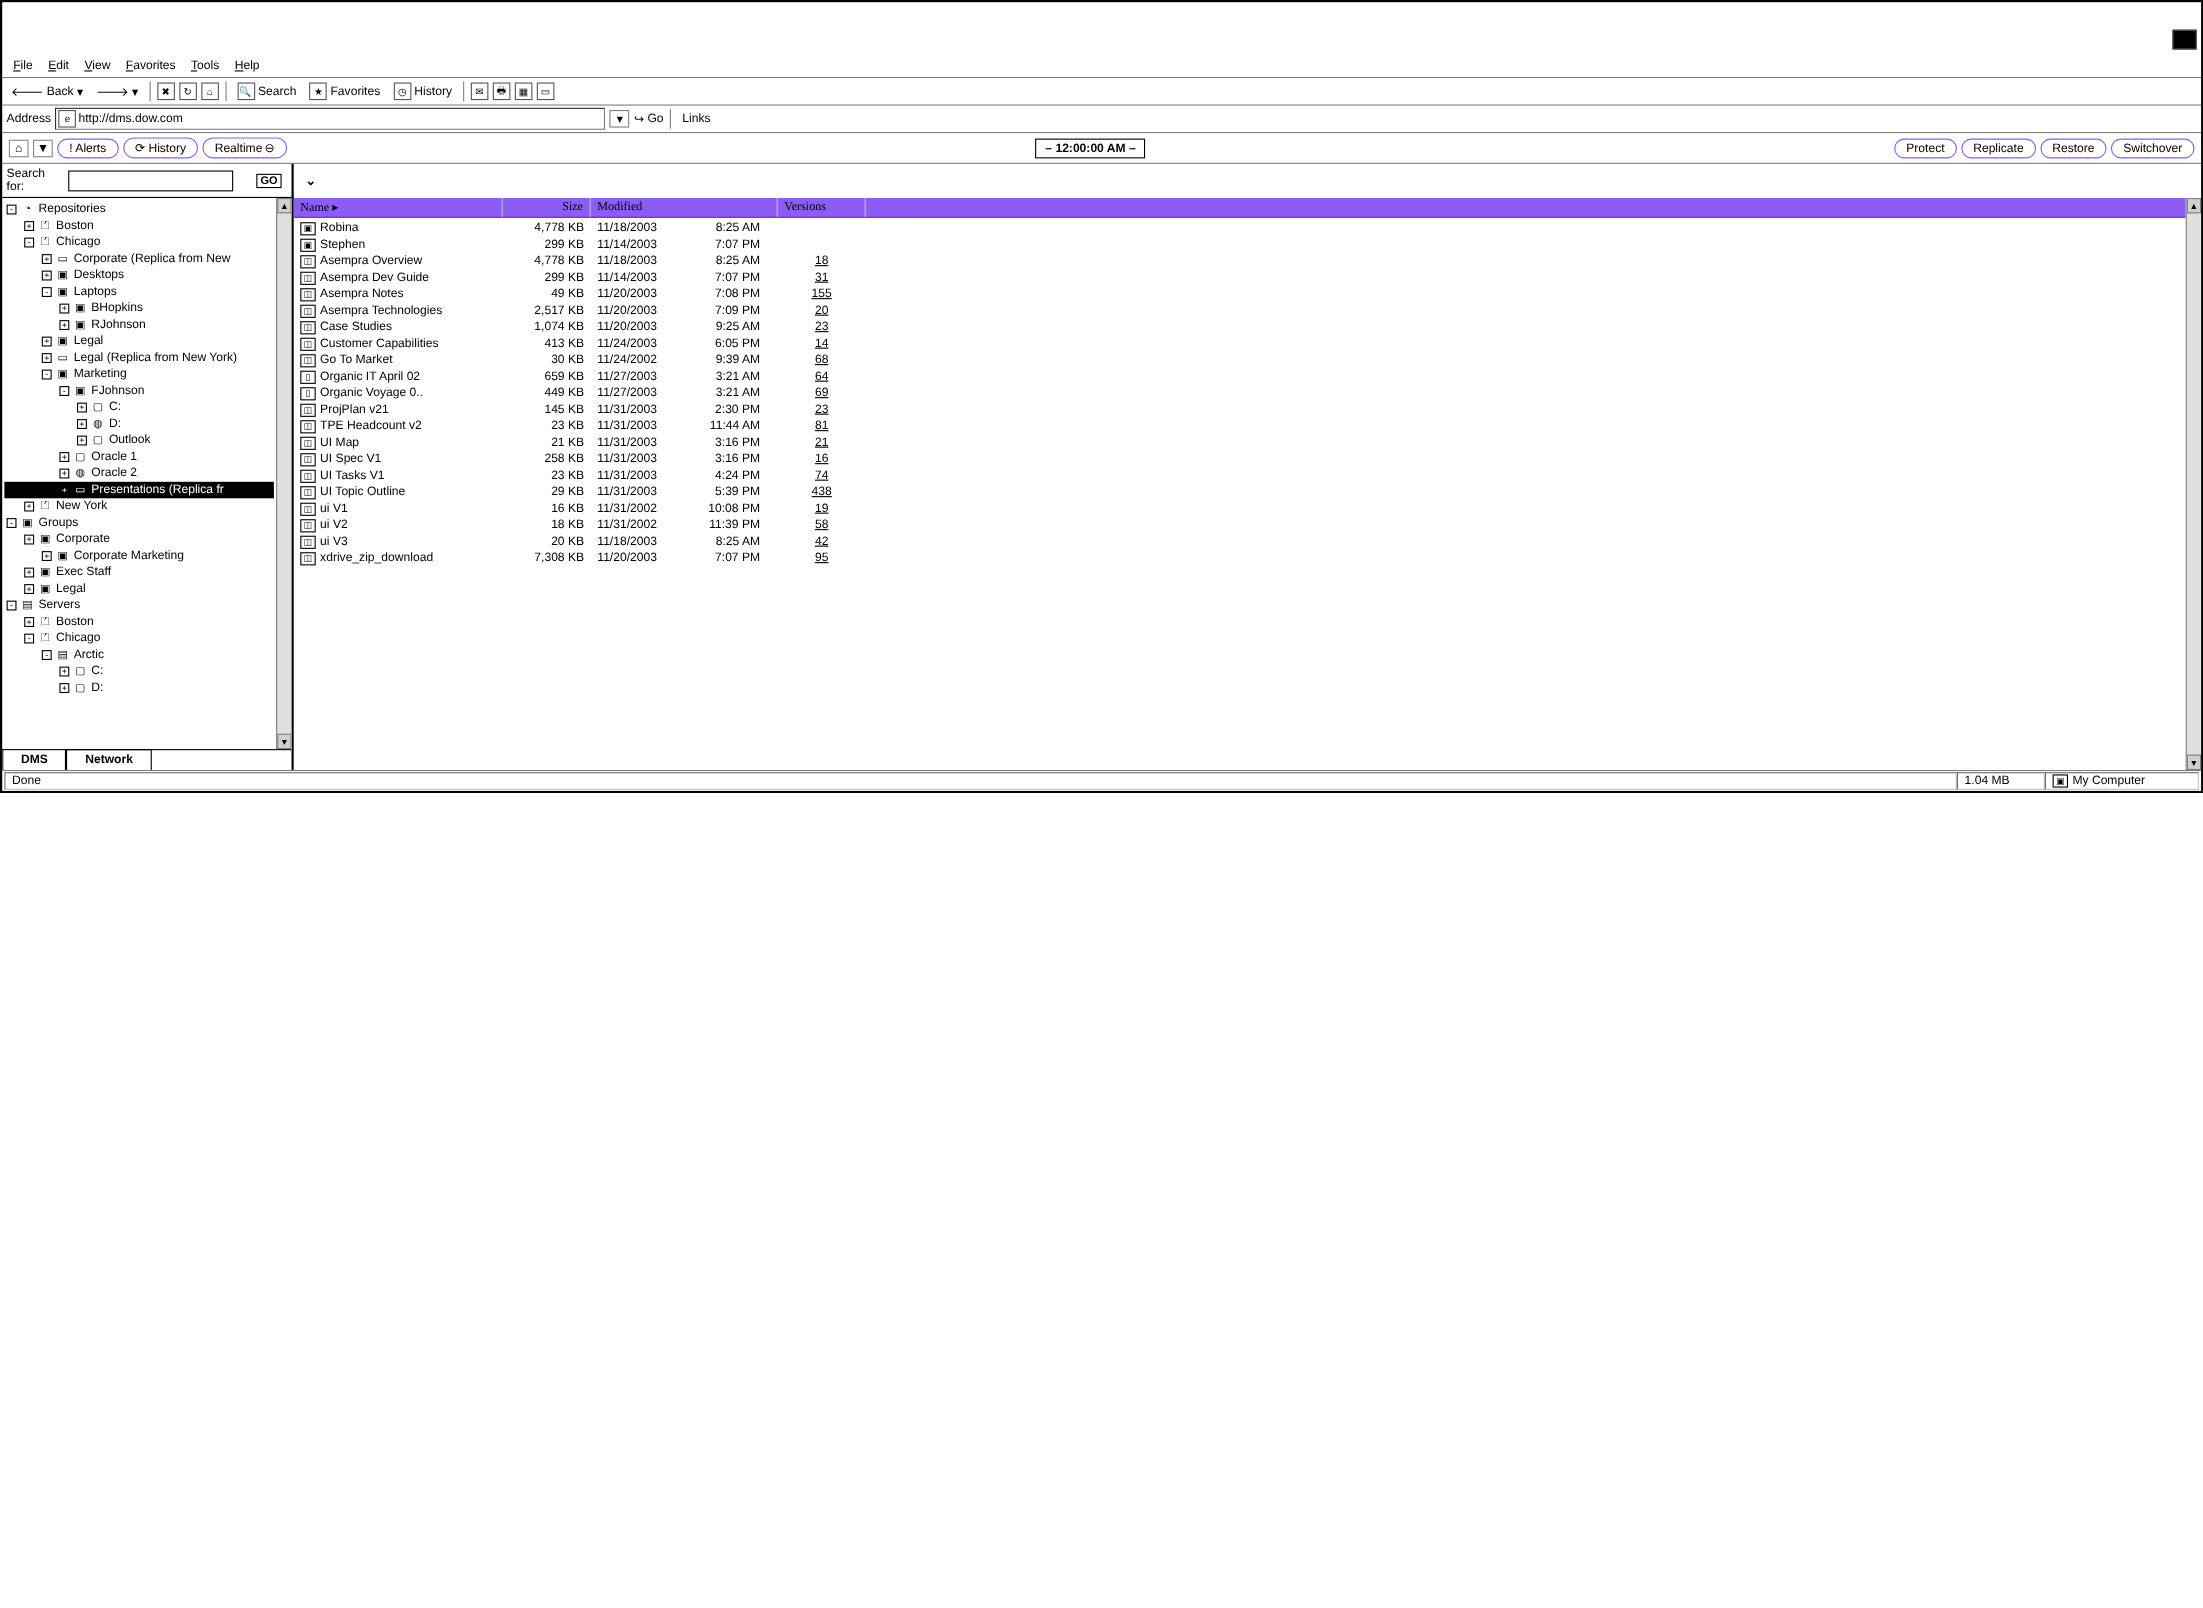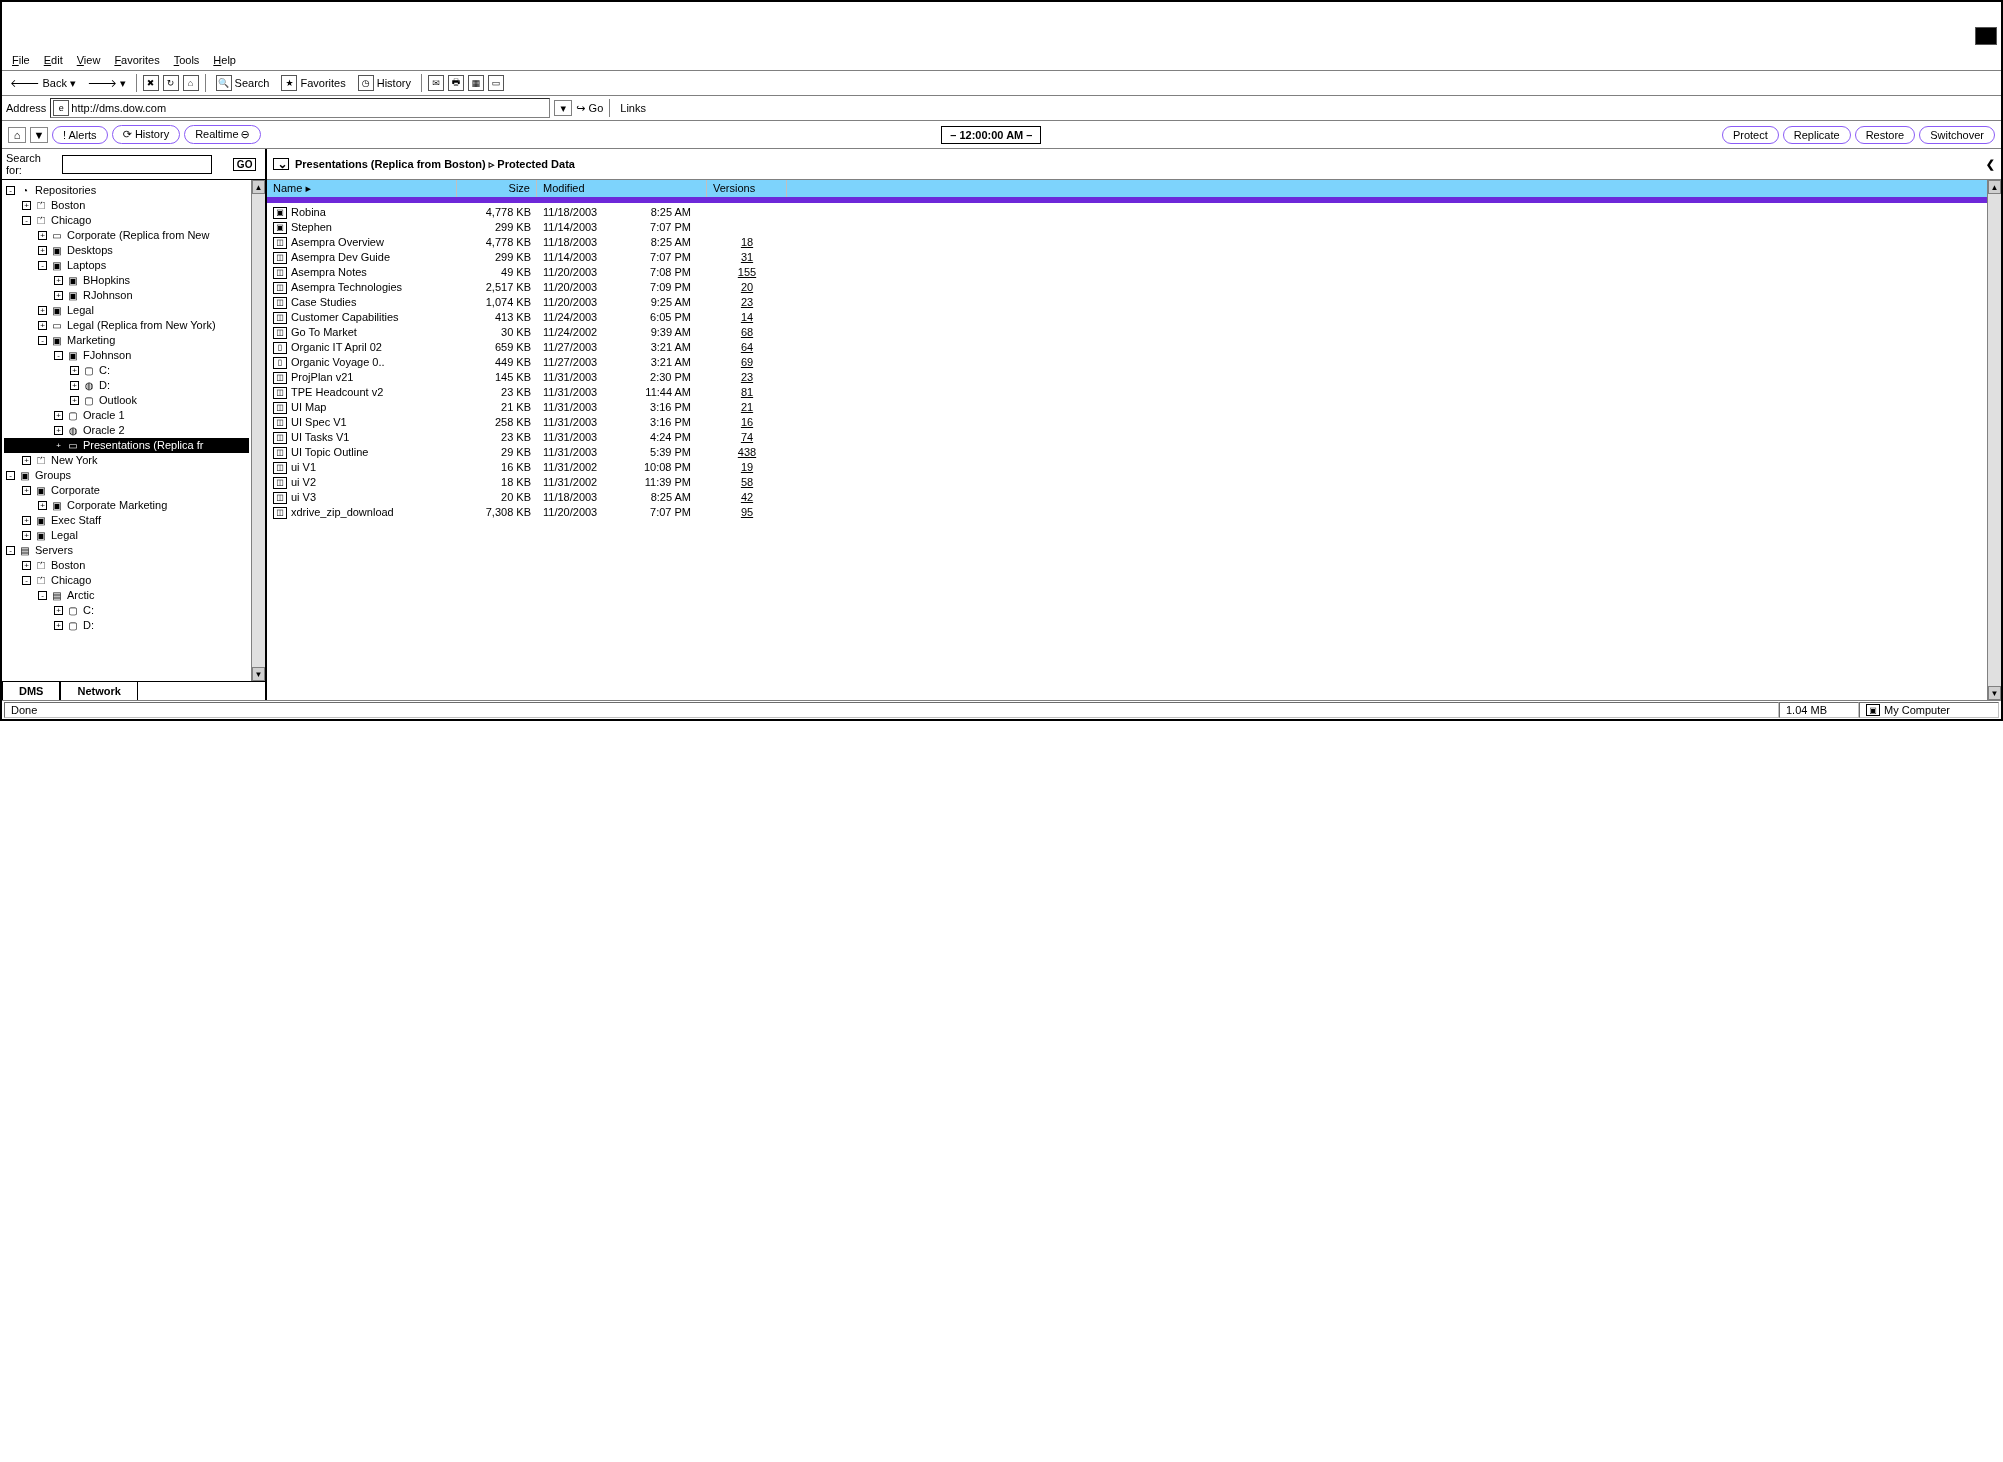--- a/index.html
+++ b/index.html
@@ -45,21 +45,21 @@
 .tree-tab { padding: 3px 16px; border: 1px solid #000; border-bottom: none; margin-top: -1px; cursor: pointer; font-weight: bold; font-size: 11px; }
 .tree-tab.active { background: #fff; }
 .tree-item { display: flex; align-items: center; gap: 3px; padding: 0 2px; white-space: nowrap; cursor: pointer; line-height: 15px; }
 .tree-item.selected { background: #000; color: #fff; }
 .exp { width: 9px; height: 9px; border: 1px solid #000; display: inline-flex; align-items: center; justify-content: center; font-size: 8px; line-height: 1; flex-shrink: 0; }
 .tree-icon { width: 14px; height: 12px; display: inline-flex; align-items: center; justify-content: center; font-size: 10px; flex-shrink: 0; }
 .content-panel { flex: 1; display: flex; flex-direction: column; overflow: hidden; }
 .breadcrumb { padding: 4px 6px; border-bottom: 1px solid #808080; font-weight: bold; display: flex; align-items: center; justify-content: space-between; }
 .bc-left { display: flex; align-items: center; gap: 6px; }
 .bc-icon { width: 16px; height: 12px; border: 1px solid #000; display: inline-block; }
-.list-header { display: flex; border-bottom: 6px solid #6d28d9; background: #7dd3fc; }
+.list-header { display: flex; border-bottom: 1px solid #6d28d9; background: #8b5cf6; font-family: Liberation Serif, serif; }
 .list-header > div { padding: 2px 6px; border-right: 1px solid #c0c0c0; font-size: 11px; }
 .col-name { width: 190px; }
 .col-size { width: 80px; text-align: right; }
 .col-mod { width: 170px; }
 .col-ver { width: 80px; }
 .list-body { flex: 1; overflow: auto; padding-top: 2px; }
 .list-row { display: flex; padding: 0 0; line-height: 15px; }
 .list-row > div { padding: 0 6px; }
 .list-row .cname { width: 190px; display: flex; align-items: center; gap: 4px; white-space: nowrap; overflow: hidden; }
 .list-row .csize { width: 80px; text-align: right; }
@@ -156,27 +156,20 @@
     </div>
   </div>
 
   <div class="flex-row">
     <div class="searchbar" style="width:265px; border-right:2px solid #000;">
       <span>Search for:</span>
       <input class="search-field" style="">
       <span class="go-box">GO</span>
       <span class="dd-arrow">⌄</span>
     </div>
-    <div class="breadcrumb" style="flex:1;">
-      <div class="bc-left">
-        <span class="bc-icon"></span>
-        <span>Presentations (Replica from Boston) ▹ Protected Data</span>
-      </div>
-      <span class="chev">❮</span>
-    </div>
   </div>
 
   <div class="main">
     <div class="tree-panel">
       <div class="flex-row" style="flex:1; overflow:hidden;">
         <div class="tree-scroll" id="tree-scroll">
             <div class="tree-item" style="padding-left: 2px;">
               <span class="exp">-</span>
               <span class="tree-icon">◔</span>
               <span>Repositories</span>

